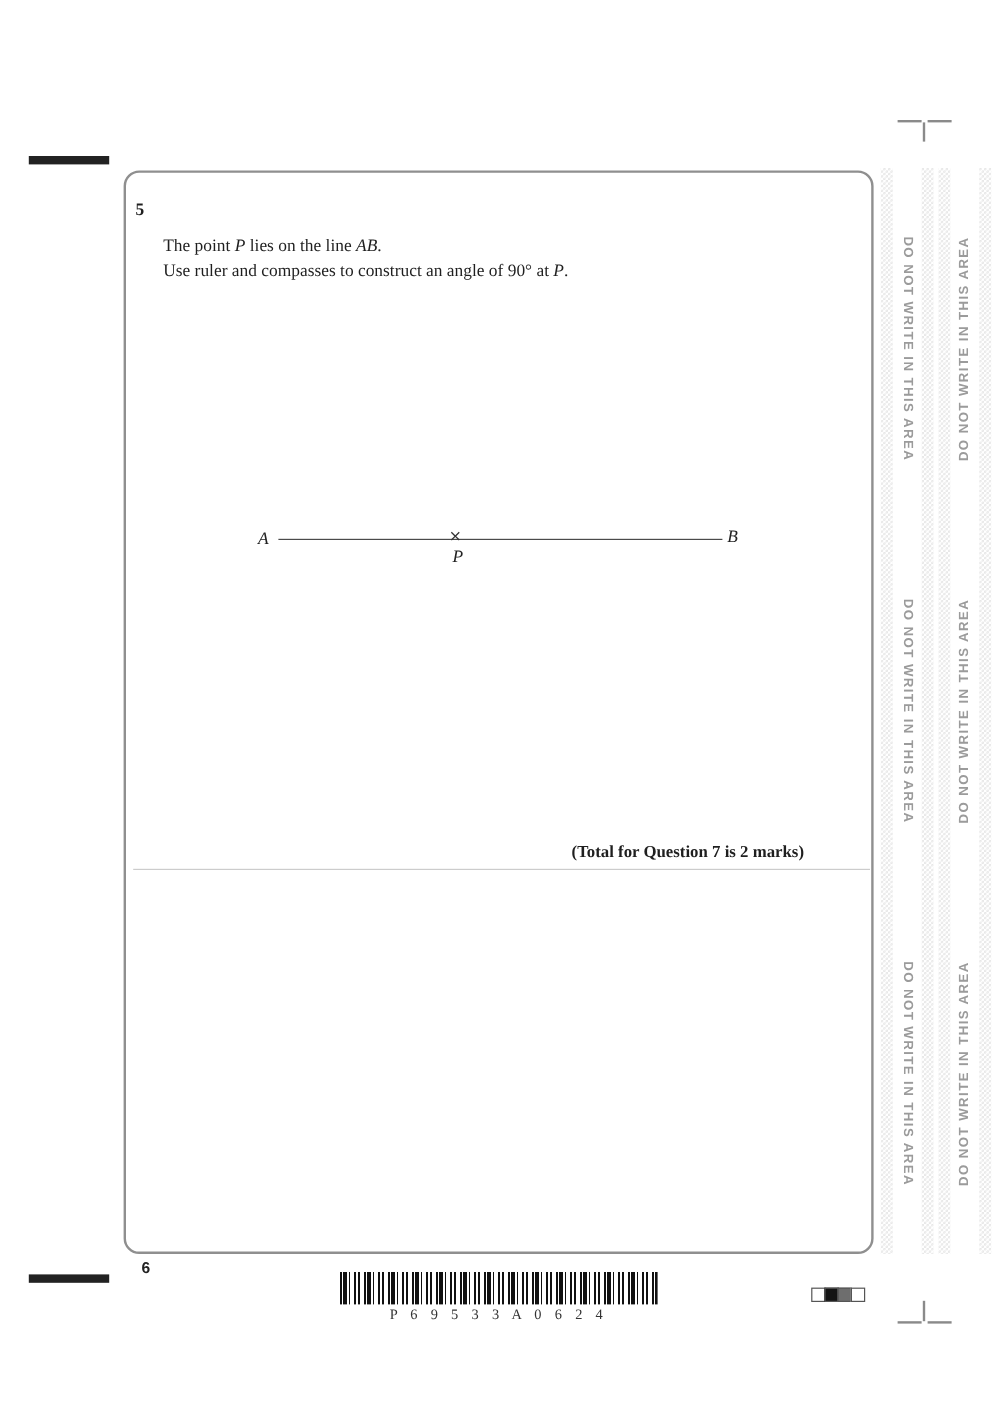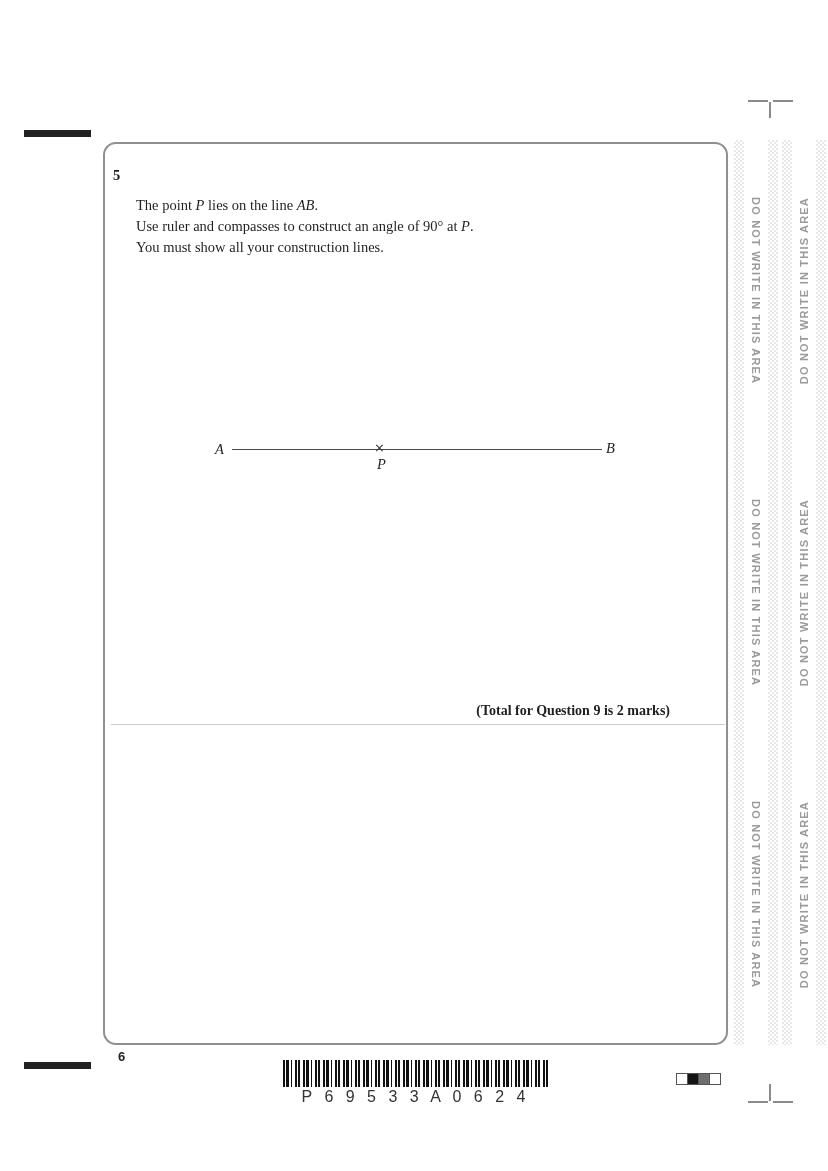--- a/index.html
+++ b/index.html
@@ -85,21 +85,21 @@
   .barcode { position:absolute; left:283px; top:1060px; width:265px; }
   .barcode-bars {
     height:27px;
     background:repeating-linear-gradient(90deg,
       #111 0 2px, #fff 2px 3px, #111 3px 6px, #fff 6px 8px,
       #111 8px 9px, #fff 9px 12px, #111 12px 14px, #fff 14px 15px,
       #111 15px 17px, #fff 17px 20px);
   }
   .barcode-text {
     margin-top:1px; text-align:center;
-    font-family:Liberation Sans, sans-serif; font-size:16px; color:#333;
+    font-family:Liberation Serif, serif; font-size:12px; color:#333;
     letter-spacing:4px; white-space:nowrap;
   }
   .reg-mark { position:absolute; left:676px; top:1073px; display:flex; }
   .reg-sq { width:12px; height:12px; border:1px solid #555; margin-right:-1px; }
   .reg-sq.w { background:#ffffff; }
   .reg-sq.k { background:#141414; }
   .reg-sq.g { background:#6e6e6e; }
 </style>
 </head>
 <body>
@@ -118,30 +118,29 @@
     <div class="h h1"></div>
       <div class="h h2"></div>
       <div class="v v1"></div>
   </div>
 
   <div class="content-box">
     <div class="q-num">5</div>
     <div class="q-text">
       <div><span>The point </span><span class="it">P</span><span> lies on the line </span><span class="it">AB</span><span>.</span></div>
       <div><span>Use ruler and compasses to construct an angle of 90° at </span><span class="it">P</span><span>.</span></div>
-      <div>You must show all your construction lines.</div>
     </div>
 
     <div class="diagram-line"></div>
     <div class="diagram-label label-a">A</div>
     <div class="diagram-label label-b">B</div>
     <div class="point-cross">×</div>
     <div class="diagram-label label-p">P</div>
 
-    <div class="total-marks">(Total for Question 9 is 2 marks)</div>
+    <div class="total-marks">(Total for Question 7 is 2 marks)</div>
     <div class="total-rule"></div>
   </div>
 
   <div class="strip strip-inner">
     <div class="strip-band"></div>
     <div class="vtext">DO NOT WRITE IN THIS AREA</div>
     <div class="vtext">DO NOT WRITE IN THIS AREA</div>
     <div class="vtext">DO NOT WRITE IN THIS AREA</div>
   </div>
   <div class="strip strip-outer">

